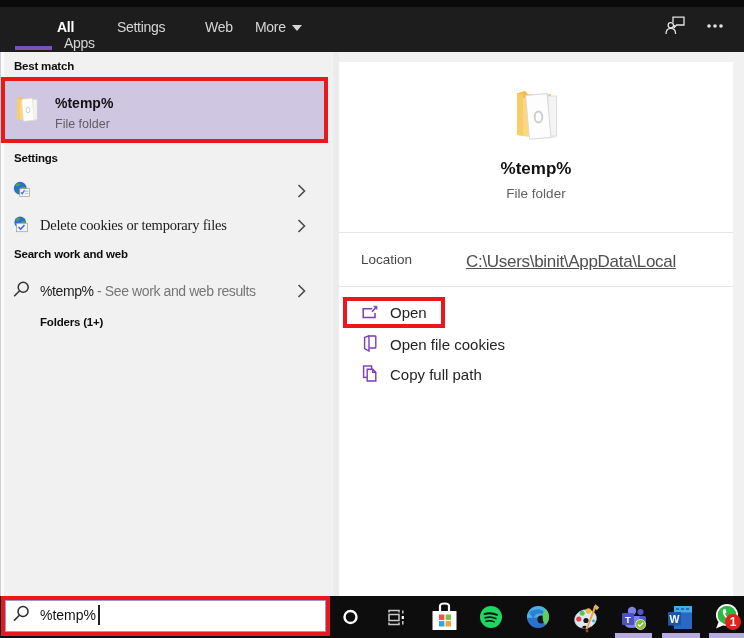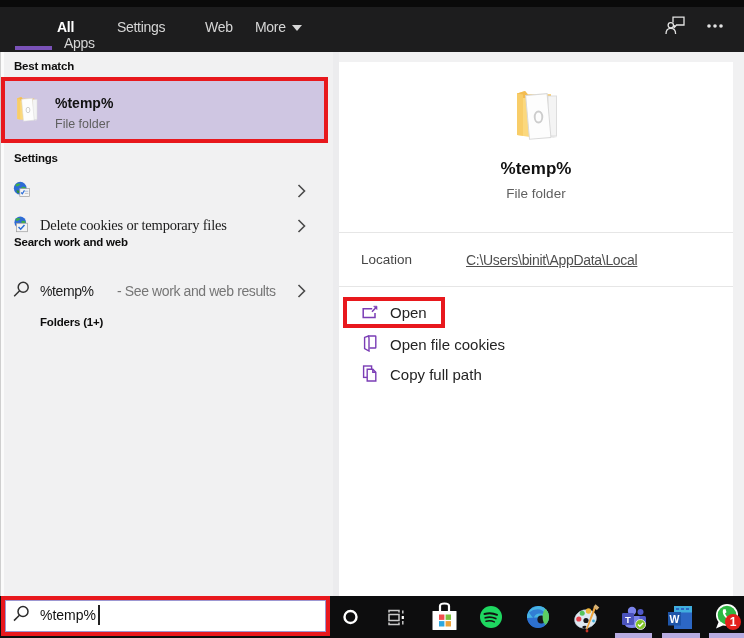--- a/index.html
+++ b/index.html
@@ -6,21 +6,21 @@
   body{width:744px;height:638px;overflow:hidden;font-family:"Liberation Sans",sans-serif;}
   .page{position:relative;width:744px;height:638px;background:#f1f1f2;}
   .abs{position:absolute;}
   .hdr{left:0;top:0;width:744px;height:52px;background:#1d1d1e;}
   .hdrtop{left:0;top:0;width:744px;height:7px;background:#0a0a0a;}
   .tab{top:19px;font-size:14px;letter-spacing:-0.3px;color:#d6d6d6;}
   .tabon{color:#ffffff;font-weight:bold;}
   .underline{left:15px;top:46px;width:37px;height:4px;background:#7a52b8;}
   .sechdr{font-size:11.5px;font-weight:bold;letter-spacing:-0.2px;color:#0d0d0d;left:14px;}
   .item{font-size:14.5px;letter-spacing:-0.2px;color:#1c1c1c;}
-  .gray{color:#767676;margin-left:20px;}
+  .gray{color:#767676;}
   .chev{left:297px;}
   .redbox{border:4px solid #e8181d;box-sizing:border-box;}
   .card{left:339px;top:62px;width:394px;height:534px;background:#ffffff;}
   .divider{height:1px;background:#e6e6e6;left:0;width:394px;}
   .act{font-size:15px;color:#242424;}
   .tb{left:0;top:596px;width:744px;height:42px;background:#0d0d0e;}
   .strip{top:633px;height:5px;background:#b7abe0;}
 </style>
 </head>
 <body>
@@ -95,21 +95,21 @@
     <path d="M3 3.5 Q6 1.5 9 3 Q7 5.5 4.5 6 Q3 5.5 3 3.5Z" fill="#3fae49"></path>
     <path d="M10 6 Q13.5 5 15 7 Q13.5 10 10.8 10 Q9.5 8 10 6Z" fill="#3fae49"></path>
     <rect x="4" y="8.5" width="13" height="10" fill="#f4f4f4" stroke="#9a9a9a" stroke-width="0.8"></rect>
     <path d="M6.5 13 L9 15.5 L13.5 10.5" stroke="#2f6fd8" stroke-width="1.8" fill="none"></path>
   </svg>
   <div class="abs item" style="left:40px;top:217px;font-family:Liberation Serif, serif;">Delete cookies or temporary files</div>
   <svg class="abs chev" style="top:219px;" width="9" height="14" viewBox="0 0 9 14">
       <path d="M1.5 1 L7.5 7 L1.5 13" stroke="#4a4a4a" stroke-width="1.6" fill="none"></path>
     </svg>
 
-  <div class="abs sechdr" style="top:236px;">Search work and web</div>
+  <div class="abs sechdr" style="top:248px;">Search work and web</div>
 
   <svg class="abs" style="left:13px;top:281px;" width="17" height="17" viewBox="0 0 17 17" fill="none" stroke="#333" stroke-width="1.5">
     <circle cx="10.2" cy="6.2" r="5"></circle>
     <line x1="6.6" y1="9.8" x2="1.2" y2="15.2"></line>
   </svg>
   <div class="abs item" style="left:40px;top:283px;font-size:14px;letter-spacing:-0.4px;">%temp%<span class="gray"> - See work and web results</span></div>
   <svg class="abs chev" style="top:284px;" width="9" height="14" viewBox="0 0 9 14">
       <path d="M1.5 1 L7.5 7 L1.5 13" stroke="#4a4a4a" stroke-width="1.6" fill="none"></path>
     </svg>
 
@@ -125,21 +125,21 @@
       <rect x="31" y="9" width="8.5" height="40" fill="#f4f4f4" stroke="#dddddd" stroke-width="1"></rect>
       <g transform="rotate(-5 21 29)">
         <rect x="10.5" y="7.5" width="21.5" height="44" fill="#fdfdfd" stroke="#d9d9d9" stroke-width="1"></rect>
       </g>
       <ellipse cx="21.5" cy="30" rx="3.8" ry="5.5" fill="none" stroke="#cdcdcd" stroke-width="1.9"></ellipse>
     </svg>
     <div class="abs" style="left:0;top:97px;width:394px;text-align:center;font-size:17px;font-weight:bold;color:#111;">%temp%</div>
     <div class="abs" style="left:0;top:124px;width:394px;text-align:center;font-size:13.5px;color:#5f5f5f;">File folder</div>
     <div class="abs divider" style="top:170px;"></div>
     <div class="abs" style="left:22px;top:190px;font-size:13.5px;color:#464646;">Location</div>
-    <div class="abs" style="left:127px;top:190px;font-size:14px;letter-spacing:-0.3px;color:#4f4f4f;text-decoration:underline;">C:\Users\binit\AppData\Local</div>
+    <div class="abs" style="left:127px;top:190px;font-size:17px;letter-spacing:-0.3px;color:#4f4f4f;text-decoration:underline;">C:\Users\binit\AppData\Local</div>
     <div class="abs divider" style="top:224px;"></div>
 
     <div class="abs redbox" style="left:4px;top:235px;width:102px;height:31px;"></div>
     <svg class="abs" style="left:23px;top:243px;" width="16" height="15" viewBox="0 0 16 15" fill="none" stroke="#7a3db5" stroke-width="1.5">
       <path d="M10.2 3.8 L1.2 3.8 L1.2 12.6 L13 12.6 L13 8"></path>
       <path d="M10 6.8 L14 2.6"></path>
       <path d="M11.6 1.2 L15 1.2 L15 4.6 Z" fill="#7a3db5" stroke-width="0.6"></path>
     </svg>
     <div class="abs act" style="left:51px;top:242px;">Open</div>
 

